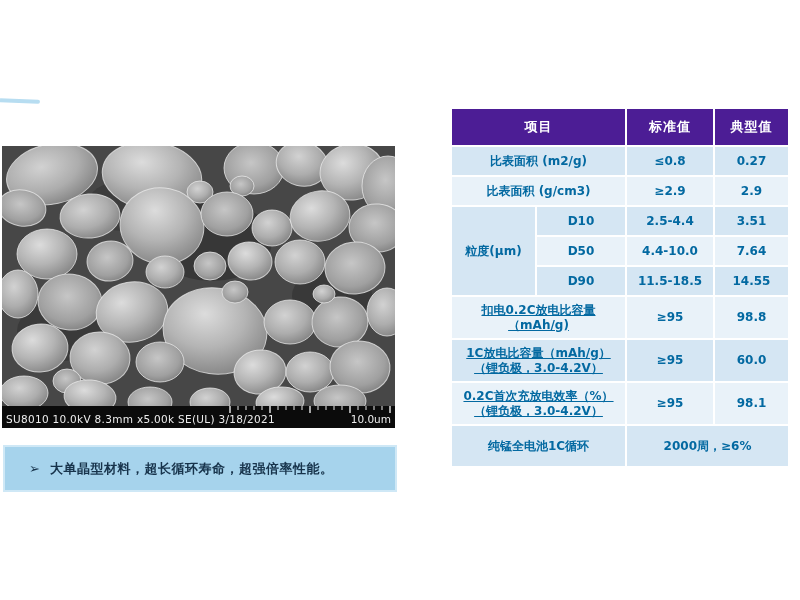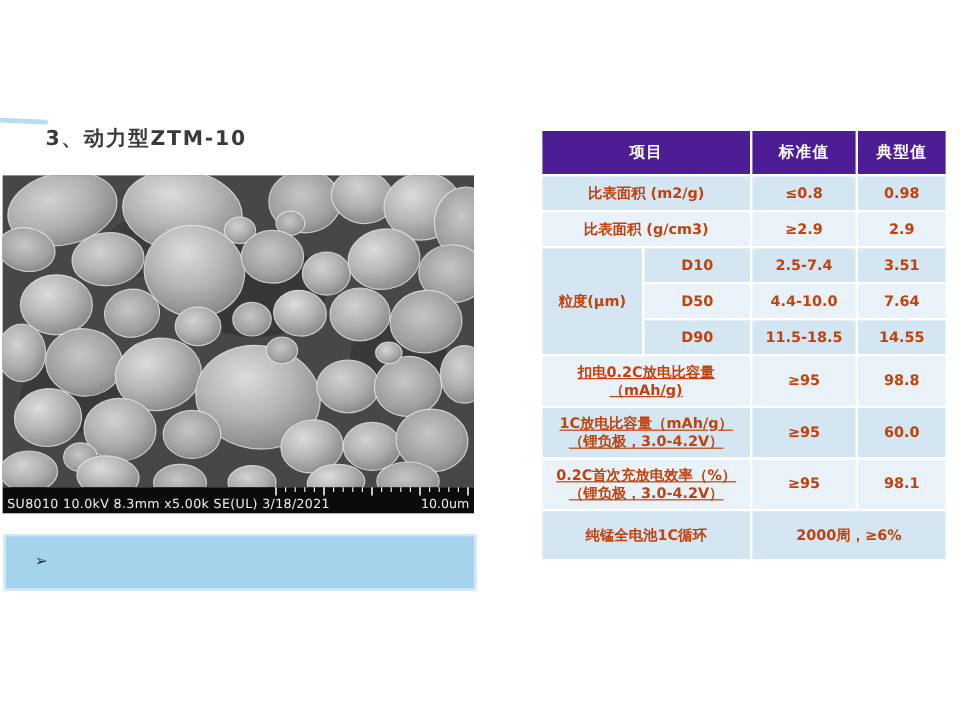--- a/index.html
+++ b/index.html
@@ -32,21 +32,21 @@
     border-collapse:collapse;table-layout:fixed;
   }
   table.spec th,table.spec td{
     border:2px solid #ffffff;text-align:center;vertical-align:middle;
     padding:0 2px;overflow:hidden;
   }
   table.spec thead th{
     background:#4c1d95;color:#ffffff;font-size:13px;font-weight:bold;
     height:36px;letter-spacing:1px;
   }
-  table.spec td{font-size:12px;font-weight:600;color:#c2410c;height:28px;line-height:1.25;}
+  table.spec td{font-size:12px;font-weight:600;color:#0369a1;height:28px;line-height:1.25;}
   tr.dark td{background:#d5e6f3;}
   tr.light td{background:#e9f2f9;}
   td.group{background:#d5e6f3;margin-top:35px;}
   tr.tall td{height:41px;}
   tr.last td{height:40px;}
   .line{display:block;text-decoration:underline;}
 
   
   .note{
     position:absolute;left:3px;top:445px;width:394px;height:47px;
@@ -56,21 +56,20 @@
   .note .arrow{color:#17334b;font-size:13px;font-weight:bold;margin-right:10px;}
   .note .text{color:#17334b;font-size:13px;font-weight:bold;letter-spacing:0.5px;}
 </style>
 </head>
 <body>
 
 <div class="slide">
 
   <div class="deco"></div>
 
-  <h1 class="title">3、动力型ZTM-10</h1>
 
   <div class="sem">
     <svg width="393" height="282" viewBox="0 0 393 282">
       <defs>
         <radialGradient id="g1" cx="40%" cy="35%" r="75%">
           <stop offset="0" stop-color="#d2d2d2"></stop>
             <stop offset="0.55" stop-color="#adadad"></stop>
           <stop offset="0.85" stop-color="#8c8c8c"></stop>
             <stop offset="1" stop-color="#747474"></stop>
         </radialGradient>
@@ -162,31 +161,31 @@
       <tr>
         <th colspan="2">项目</th>
         <th>标准值</th>
         <th>典型值</th>
       </tr>
     </thead>
     <tbody>
       <tr class="dark">
         <td colspan="2">比表面积 (m2/g)</td>
         <td>≤0.8</td>
-        <td>0.98</td>
+        <td>0.27</td>
       </tr>
       <tr class="light">
         <td colspan="2">比表面积 (g/cm3)</td>
         <td>≥2.9</td>
         <td>2.9</td>
       </tr>
       <tr class="dark">
         <td rowspan="3" class="group">粒度(μm)</td>
         <td>D10</td>
-        <td>2.5-7.4</td>
+        <td>2.5-4.4</td>
         <td>3.51</td>
       </tr>
       <tr class="light">
         <td>D50</td>
         <td>4.4-10.0</td>
         <td>7.64</td>
       </tr>
       <tr class="dark">
         <td>D90</td>
         <td>11.5-18.5</td>
@@ -218,15 +217,16 @@
       </tr>
       <tr class="dark last">
         <td colspan="2">纯锰全电池1C循环</td>
         <td colspan="2">2000周，≥6%</td>
       </tr>
     </tbody>
   </table>
 
   <div class="note">
     <span class="arrow">➢</span>
+    <span class="text">大单晶型材料，超长循环寿命，超强倍率性能。</span>
   </div>
 
 </div>
 
 </body></html>

